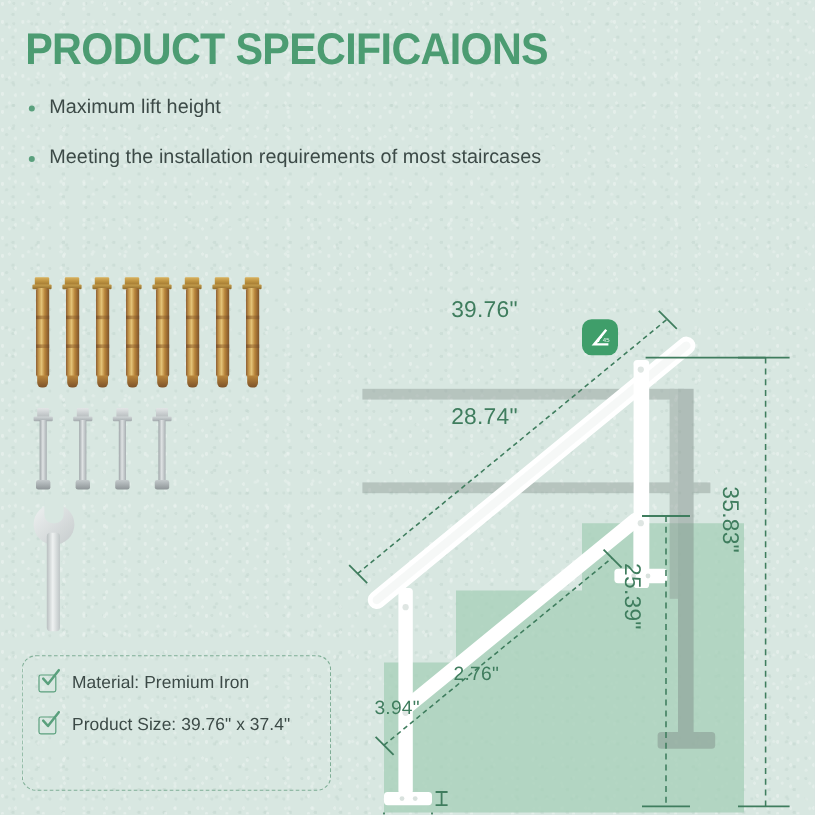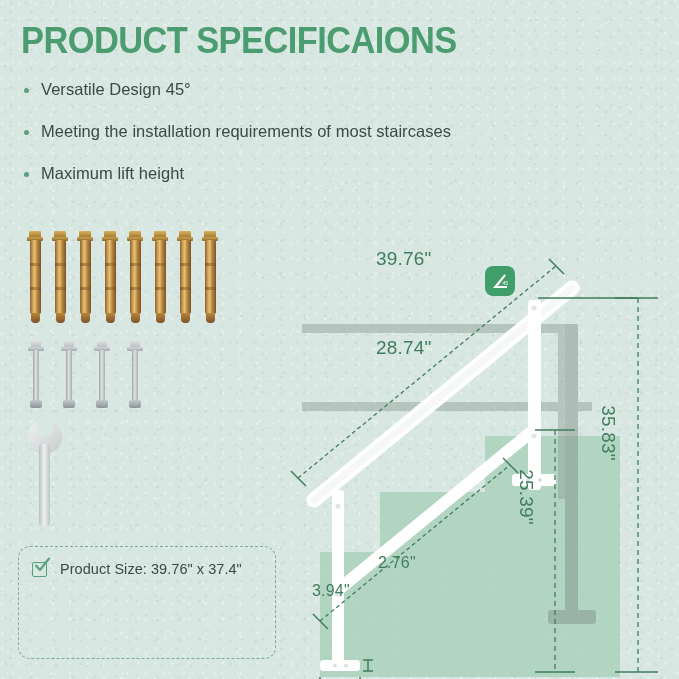--- a/index.html
+++ b/index.html
@@ -152,29 +152,25 @@
 <div id="page">
   <div id="texture"></div>
 
   <div id="content">
 
     <div class="title">PRODUCT SPECIFICAIONS</div>
 
     <div class="bullets">
       <div class="bullet">
         <span class="dot"></span>
-        <span class="btxt">Versatile Design 45°</span>
+        <span class="btxt">Maximum lift height</span>
       </div>
       <div class="bullet">
         <span class="dot"></span>
         <span class="btxt">Meeting the installation requirements of most staircases</span>
-      </div>
-      <div class="bullet">
-        <span class="dot"></span>
-        <span class="btxt">Maximum lift height</span>
       </div>
     </div>
 
     <div class="anchors">
       <div class="anchor" style="left:0px">
         <div class="head"></div>
           <div class="washer"></div>
           <div class="body"></div>
         <div class="band" style="top:32px"></div>
           <div class="band" style="top:56px"></div>
@@ -272,20 +268,29 @@
     </div>
 
     <div class="specbox">
       <div class="specrow">
         <span class="chk">
           <span class="box"></span>
           <svg class="tick" viewBox="0 0 17 17">
               <path d="M2 8.5 L6 13 L15 1.5" fill="none" stroke="#5aa07d" stroke-width="2.1" stroke-linecap="round" stroke-linejoin="round"></path>
             </svg>
         </span>
+        <span class="spectxt">Material: Premium Iron</span>
+      </div>
+      <div class="specrow">
+        <span class="chk">
+          <span class="box"></span>
+          <svg class="tick" viewBox="0 0 17 17">
+              <path d="M2 8.5 L6 13 L15 1.5" fill="none" stroke="#5aa07d" stroke-width="2.1" stroke-linecap="round" stroke-linejoin="round"></path>
+            </svg>
+        </span>
         <span class="spectxt">Product Size: 39.76" x 37.4"</span>
       </div>
     </div>
 
     <div id="diagram">
 
       <svg width="399" height="489" viewBox="0 0 399 489" style="position:absolute;left:0;top:0">
 
         <g>
           <polygon points="40,487 40,362 100,362 100,302 205,302 205,246 340,246 340,487" fill="#a6cfb9" opacity=".78"></polygon>

